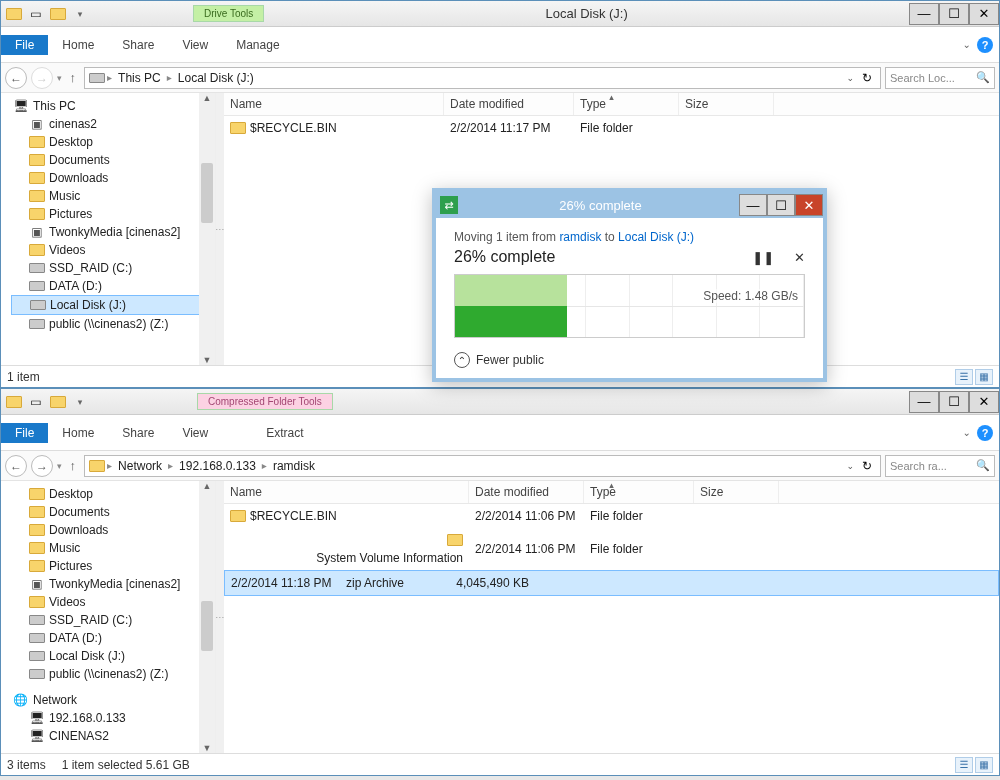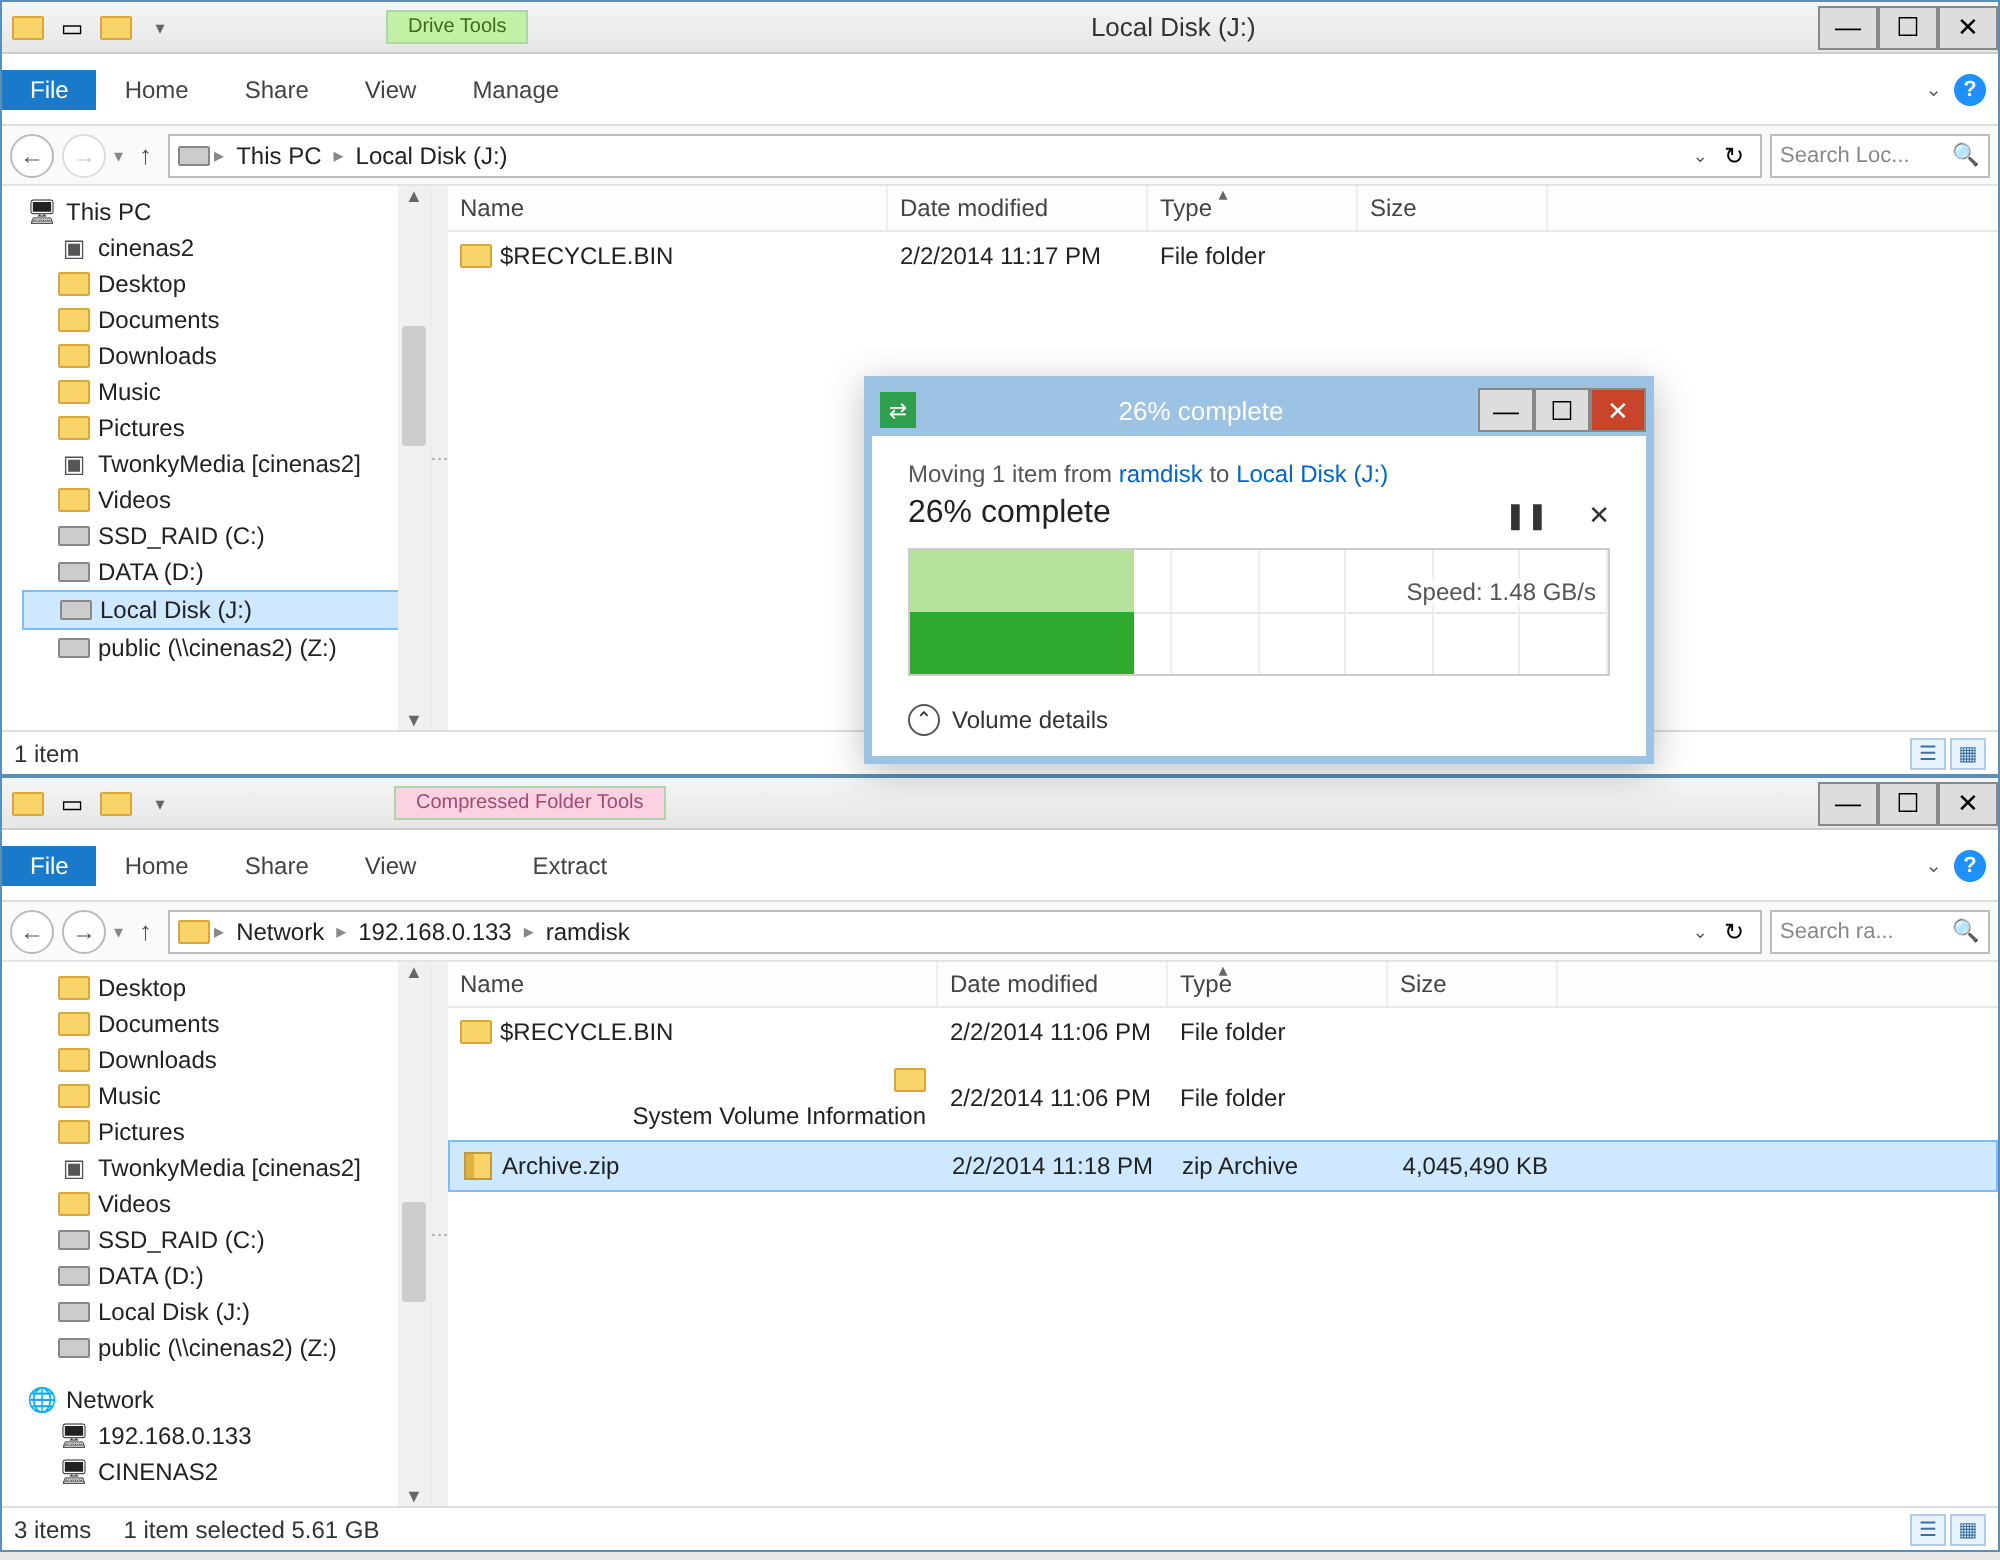--- a/index.html
+++ b/index.html
@@ -416,24 +416,20 @@
               <span>2/2/2014 11:06 PM</span>
             </div>
             <div class="cell c-type" style="width: 110px;">
               <span>File folder</span>
             </div>
             <div class="cell c-size" style="width: 85px;">
               <span></span>
             </div>
           </div>
           <div class="file-row selected">
-            <div class="cell c-name" style="width: 245px;">
-              <span class="ico zip"></span>
-              <span>Archive.zip</span>
-            </div>
             <div class="cell c-date" style="width: 115px;">
               <span>2/2/2014 11:18 PM</span>
             </div>
             <div class="cell c-type" style="width: 110px;">
               <span>zip Archive</span>
             </div>
             <div class="cell c-size" style="width: 85px;">
               <span>4,045,490 KB</span>
             </div>
           </div>
@@ -485,16 +481,16 @@
         </div>
       <div class="fill-area" style="width: 32%;">
           <div class="bar"></div>
         </div>
       <div class="speed-label">Speed: 1.48 GB/s</div>
     </div>
     <div class="cd-info">
     </div>
     <div class="cd-fewer">
       <span class="circle">⌃</span>
-      <span>Volume details</span>
+      <span>Fewer public</span>
     </div>
   </div>
 </div>
 
 </body></html>

